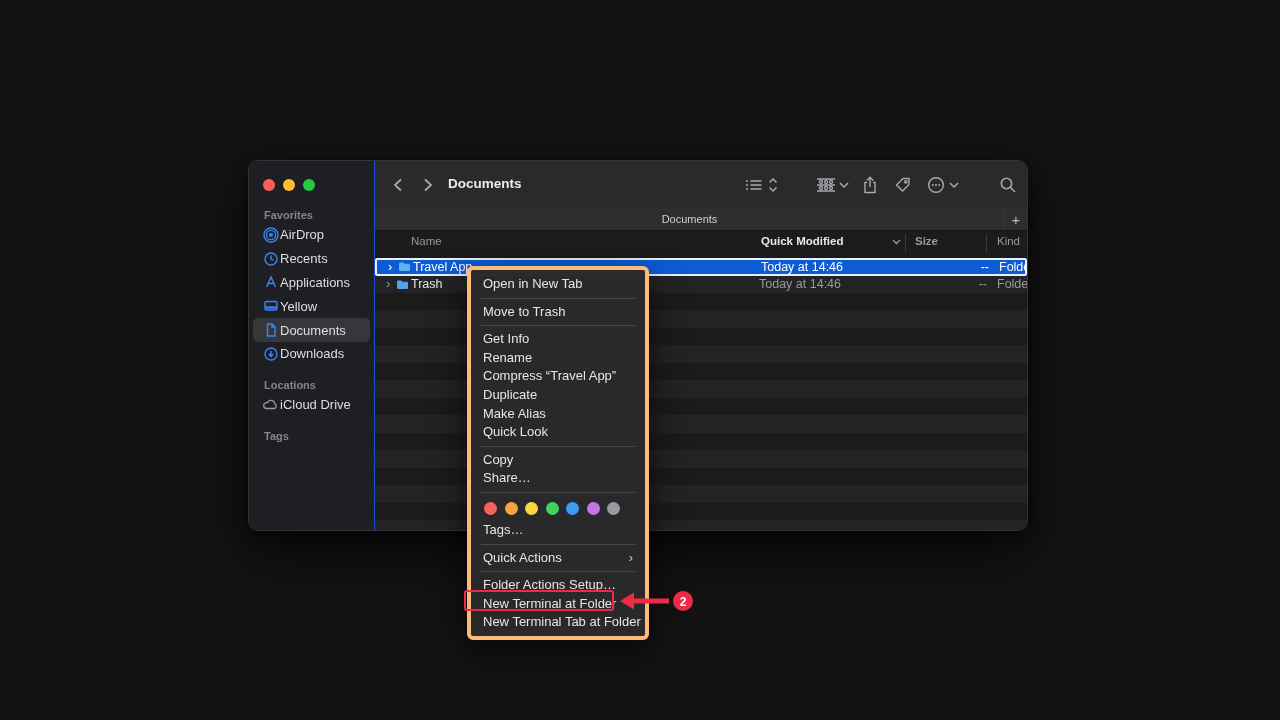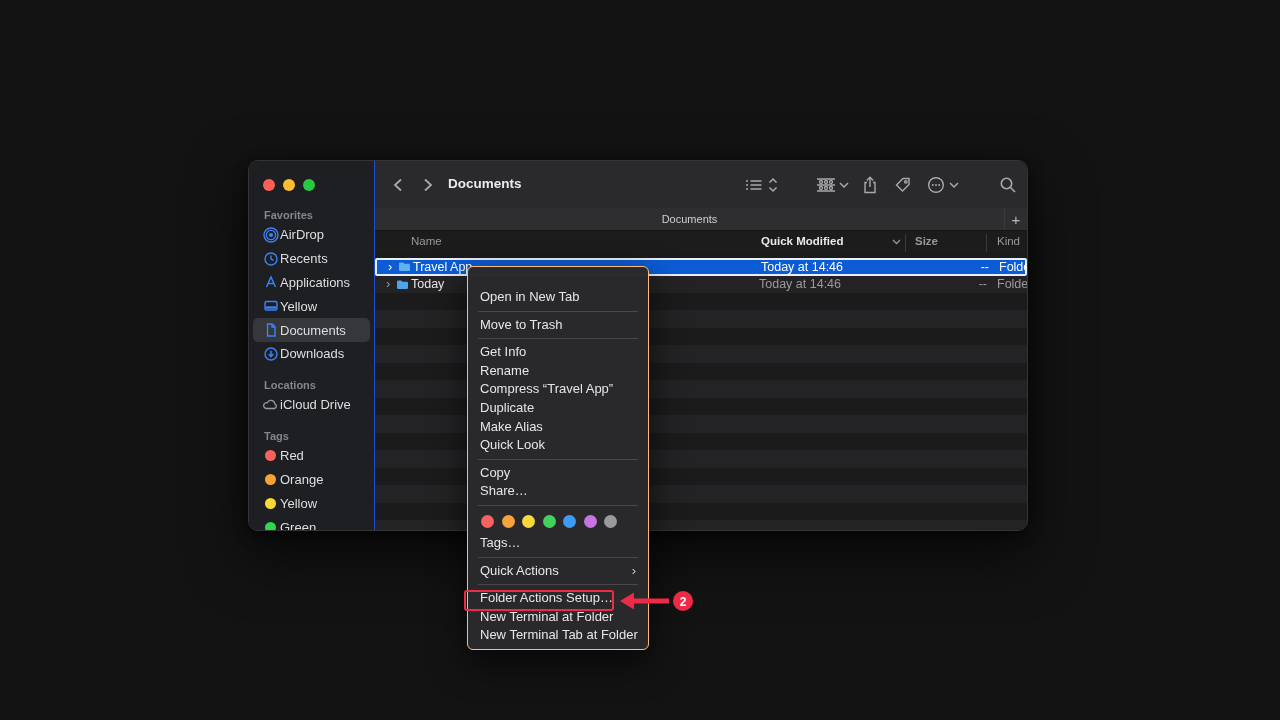--- a/index.html
+++ b/index.html
@@ -58,22 +58,22 @@
   .frow .c-name { left:36px; color:#e6e6e8; }
   .frow .c-date { left:384px; } .frow .c-size { left:552px; width:60px; text-align:right; }
   .frow .c-kind { left:622px; }
   .frow .disclose { position:absolute; left:11px; top:0; line-height:16.5px; font-size:13px; color:#9a9a9e; }
   .frow .ficon { position:absolute; left:21px; top:3px; }
   .frow.selected { border:2px solid #e9eefb; border-radius:2px; }
   .frow.selected .cell, .frow.selected .disclose { color:#fff; line-height:14.5px; }
   .frow.selected .ficon { top:1px; }
 
   
-  .menu { position:absolute; left:467px; top:266px; width:182px; padding:21px 0 4px;
-    background:rgba(42,42,44,.985); border:1px solid #fdba74; border-radius:6px;
+  .menu { position:absolute; left:467px; top:266px; width:182px; padding:5px 0 4px;
+    background:rgba(42,42,44,.985); border:4px solid #fdba74; border-radius:6px;
     box-shadow:0 12px 34px rgba(0,0,0,.65); z-index:5; }
   .mi { height:18.6px; line-height:18.6px; padding:0 12px; font-size:13px; color:#e6e6e8;
     white-space:nowrap; display:flex; justify-content:space-between; align-items:center; }
   .msep { height:9px; position:relative; }
   .msep::before { content:""; position:absolute; left:10px; right:10px; top:4px; height:1px; background:#48484b; }
   .mdots { height:24px; display:flex; align-items:center; gap:7.5px; padding-left:13px; }
   .mdot { width:13px; height:13px; border-radius:50%; }
   .sub-arrow { color:#c9c9cd; font-size:13px; }
 
   
@@ -170,38 +170,20 @@
           <span class="side-ico">
             <svg width="17" height="16">
                 <path d="M4.6 11.5 a2.9 2.9 0 1 1 .7-5.7 a3.9 3.9 0 0 1 7.5 1 a2.45 2.45 0 0 1-.5 4.7 Z" stroke="#9a9a9e" fill="none" stroke-width="1.3"></path>
               </svg>
           </span>
           <span>iCloud Drive</span>
         </div>
       </div>
 
       <div class="sec-label" style="top:269px">Tags</div>
-      <div class="side-list" style="top:283px">
-        <div class="side-item">
-          <span class="tag-dot" style="background-color: rgb(244, 99, 94);"></span>
-          <span>Red</span>
-        </div>
-        <div class="side-item">
-          <span class="tag-dot" style="background-color: rgb(247, 162, 59);"></span>
-          <span>Orange</span>
-        </div>
-        <div class="side-item">
-          <span class="tag-dot" style="background-color: rgb(248, 216, 58);"></span>
-          <span>Yellow</span>
-        </div>
-        <div class="side-item">
-          <span class="tag-dot" style="background-color: rgb(48, 215, 75);"></span>
-          <span>Green</span>
-        </div>
-      </div>
     </div>
 
     <div class="main">
 
       <div class="toolbar">
         <div class="nav-btn" style="left:12px">
           <svg width="12" height="14">
               <path d="M9 1.5 L3 7 l6 5.5" stroke="#a9a9ad" stroke-width="1.8" fill="none"></path>
             </svg>
         </div>
@@ -328,21 +310,21 @@
           <span class="cell c-kind">Folder</span>
         </div>
 
         <div class="frow" style="top:23.5px">
           <span class="disclose">›</span>
           <span class="ficon">
             <svg width="13" height="11">
                 <path d="M1 2.6 Q1 1.4 2.2 1.4 h3 l1.2 1.3 h4.4 Q12 2.7 12 3.9 V8.8 Q12 10 10.8 10 H2.2 Q1 10 1 8.8 Z" fill="#4fa3ea"></path>
               </svg>
           </span>
-          <span class="cell c-name">Today</span>
+          <span class="cell c-name">Trash</span>
           <span class="cell c-date">Today at 14:46</span>
           <span class="cell c-size">--</span>
           <span class="cell c-kind">Folder</span>
         </div>
       </div>
     </div>
   </div>
 
   <div class="menu">
     <div class="mi">

